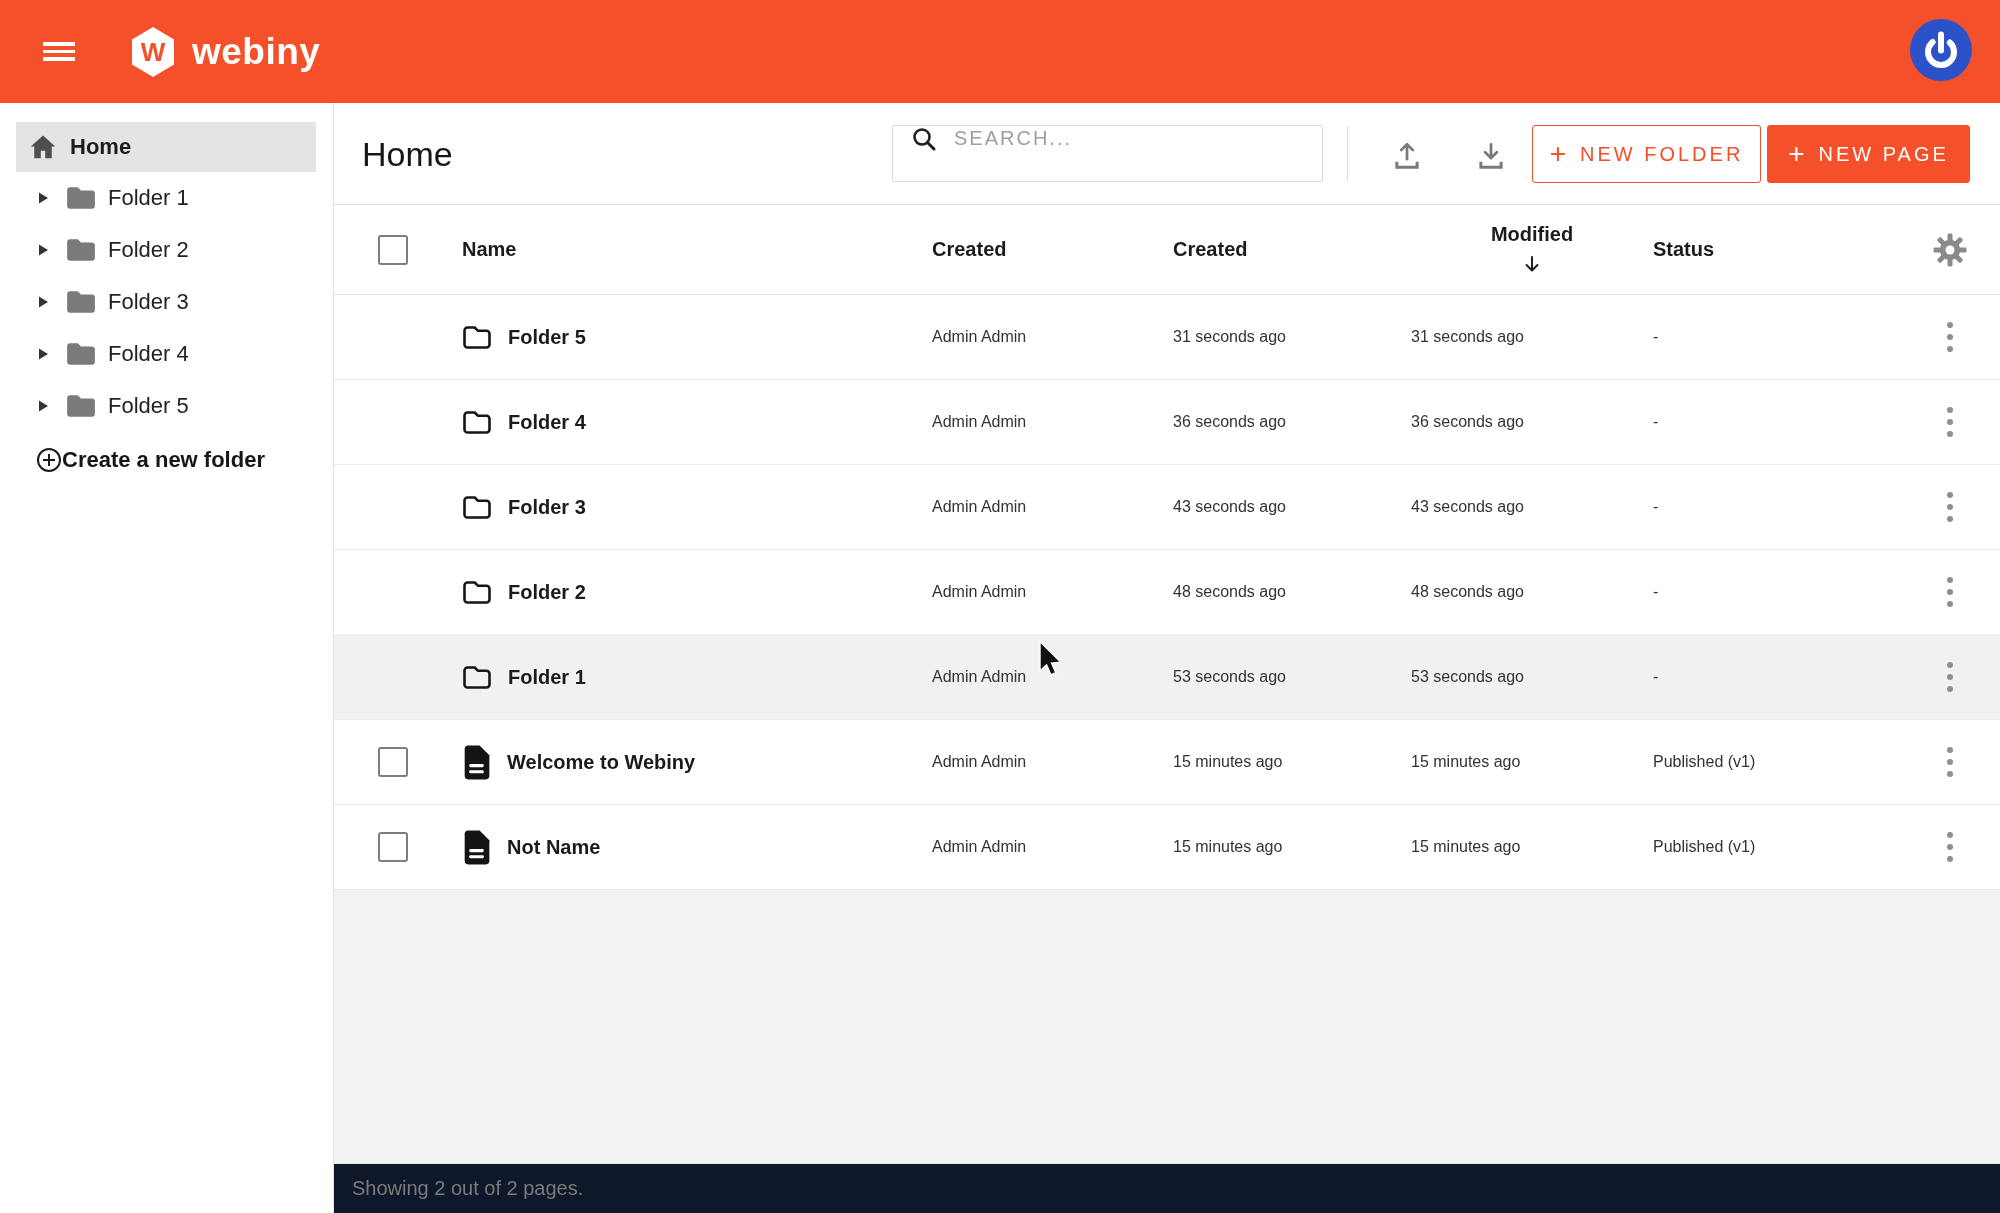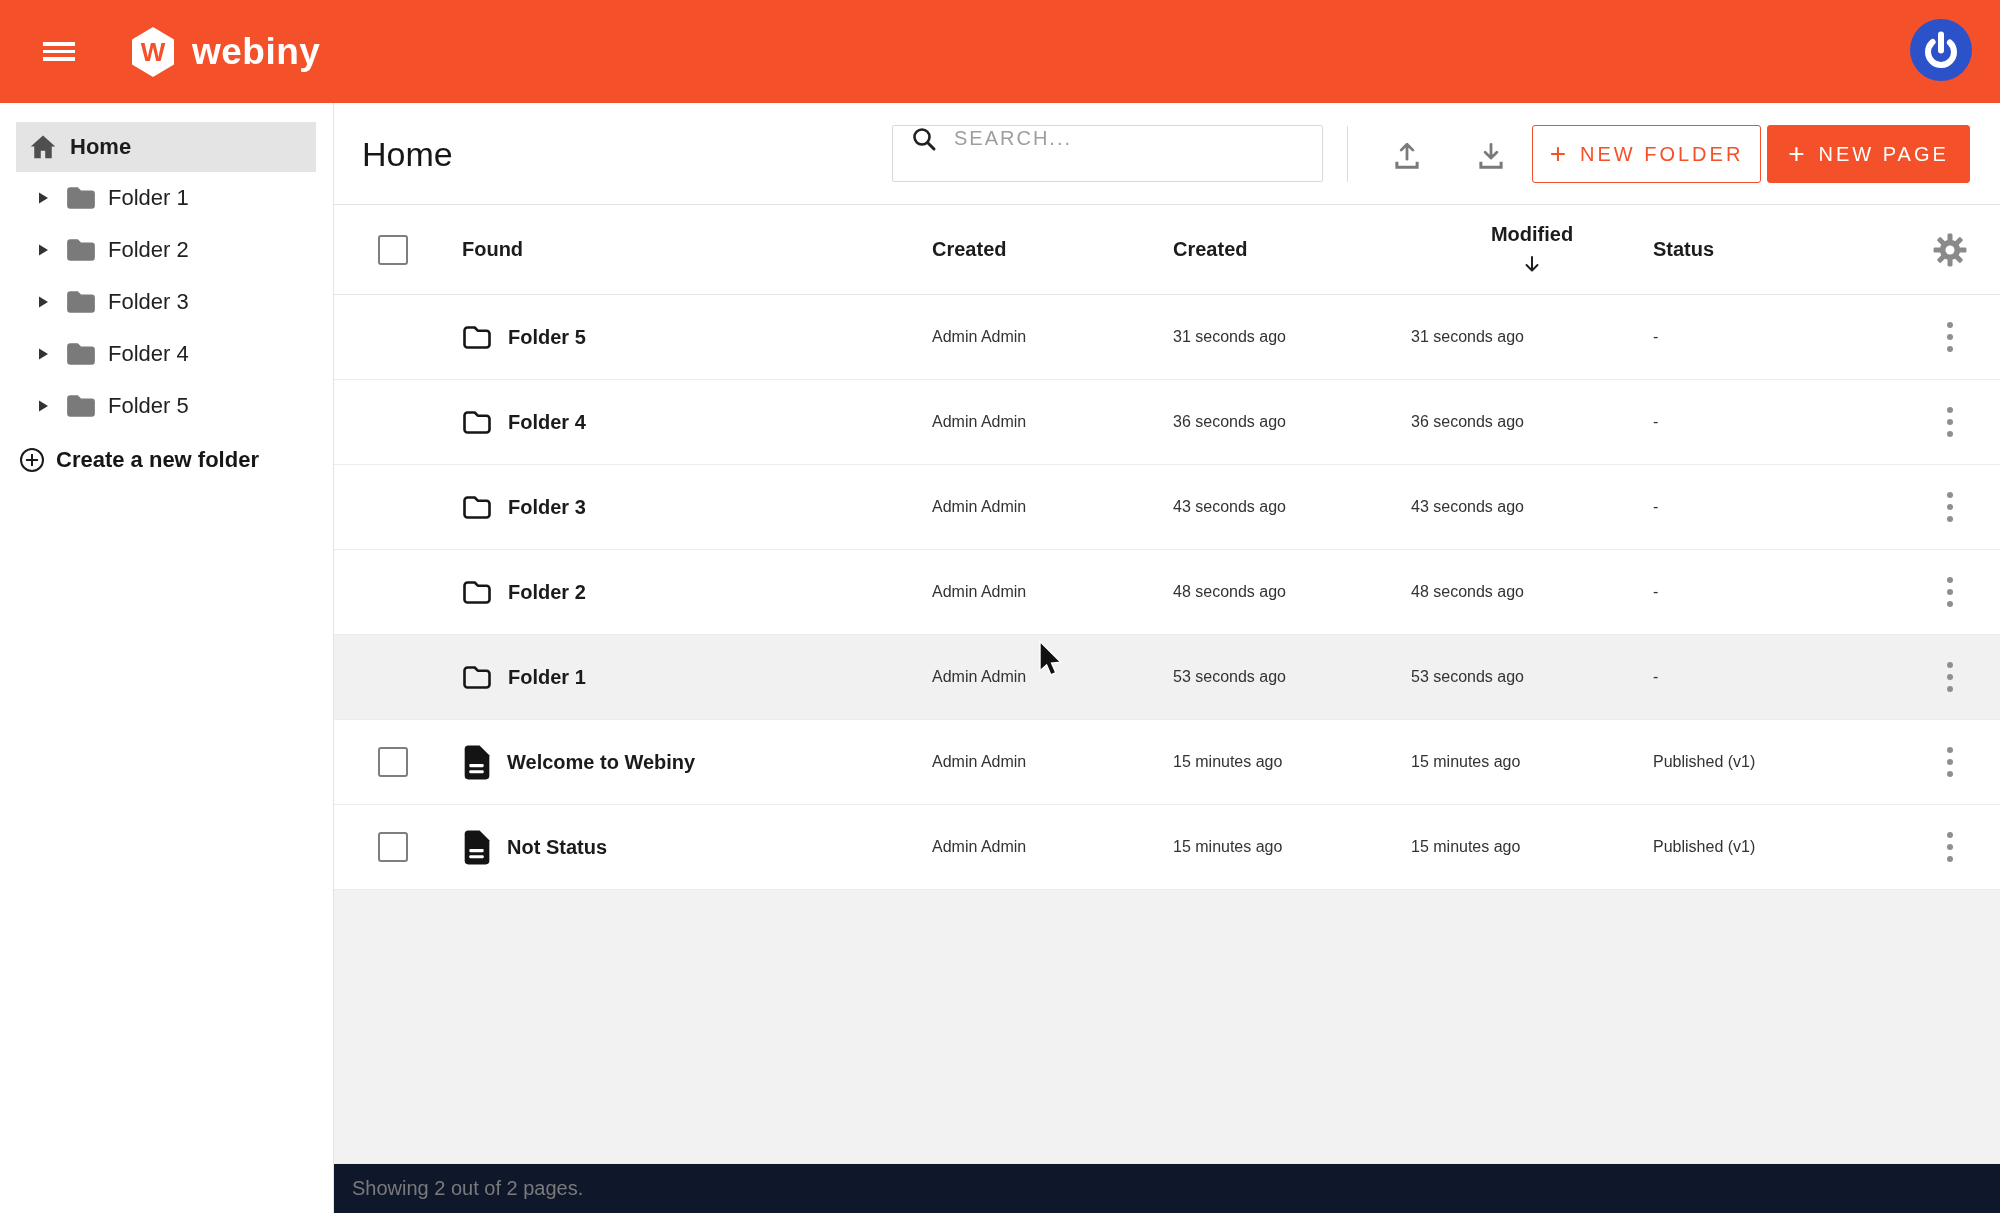--- a/index.html
+++ b/index.html
@@ -23,21 +23,21 @@
     background:#ffffff; border-right:1px solid #e3e3e3; }
   .side-home { position:absolute; left:16px; top:19px; width:300px; height:50px;
     background:#e4e4e4; display:flex; align-items:center; padding-left:13px; gap:13px; cursor:pointer; }
   .side-home span { font-size:22px; font-weight:700; color:#1c1c1c; }
   .side-folders { position:absolute; left:0; top:69px; width:100%; }
   .side-folder { height:52px; display:flex; align-items:center; padding-left:38px; cursor:pointer; }
   .side-folder .chev { width:12px; margin-right:15px; display:flex; }
   .side-folder .ficon { width:32px; margin-right:11px; display:flex; }
   .side-folder span { font-size:22px; color:#222; }
   .side-create { position:absolute; left:0; top:329px; width:100%; height:56px;
-    display:flex; align-items:center; padding-left:19px; gap:11px; cursor:pointer; }
+    display:flex; align-items:center; padding-left:36px; cursor:pointer; }
   .side-create span { font-size:22px; font-weight:700; color:#161616; }
 
   
   .main { position:absolute; left:334px; top:103px; width:1666px; height:1110px;
     display:flex; flex-direction:column; }
 
   .toolbar { position:relative; height:102px; border-bottom:1px solid #e2e2e2; flex:0 0 auto; }
   .page-title { position:absolute; left:28px; top:50%; transform:translateY(-50%);
     font-size:34px; font-weight:400; color:#161616; }
   .search-box { position:absolute; left:558px; top:22px; width:431px; height:57px;
@@ -226,21 +226,21 @@
     <button class="btn filled">
       <span class="plus">+</span>
       <span>NEW PAGE</span>
     </button>
   </div>
 
   <div class="thead">
     <div>
         <div class="checkbox"></div>
       </div>
-    <div class="th">Found</div>
+    <div class="th">Name</div>
     <div class="th">Created</div>
     <div class="th">Created</div>
     <div class="th c-mod">
       <span>Modified</span>
       <svg width="22" height="22" viewBox="0 0 22 22">
         <path d="M11 3v13M5.5 11 11 16.5 16.5 11" fill="none" stroke="#1f1f1f" stroke-width="2" stroke-linecap="round" stroke-linejoin="round"></path>
       </svg>
     </div>
     <div class="th">Status</div>
     <div class="c-actions">
@@ -408,21 +408,21 @@
   <div class="trow">
     <div>
         <div class="checkbox"></div>
       </div>
     <div class="c-name">
       <svg width="29" height="37" viewBox="0 0 28 36">
         <path d="M6 1.5h11l9.5 9.5v20a3.5 3.5 0 0 1-3.5 3.5H6a3.5 3.5 0 0 1-3.5-3.5v-26A3.5 3.5 0 0 1 6 1.5z" fill="#141414"></path>
         <rect x="7" y="19.5" width="14" height="3" rx="1" fill="#ffffff"></rect>
         <rect x="7" y="25.5" width="14" height="3" rx="1" fill="#ffffff"></rect>
       </svg>
-      <span class="row-name">Not Status</span>
+      <span class="row-name">Not Name</span>
     </div>
     <div class="cell-text">Admin Admin</div>
     <div class="cell-text">15 minutes ago</div>
     <div class="cell-text">15 minutes ago</div>
     <div class="cell-text">Published (v1)</div>
     <div class="c-actions">
         <span class="kebab">
           <svg width="10" height="34" viewBox="0 0 10 34">
             <circle cx="5" cy="5" r="3" fill="#8f8f8f"></circle>
             <circle cx="5" cy="17" r="3" fill="#8f8f8f"></circle>

